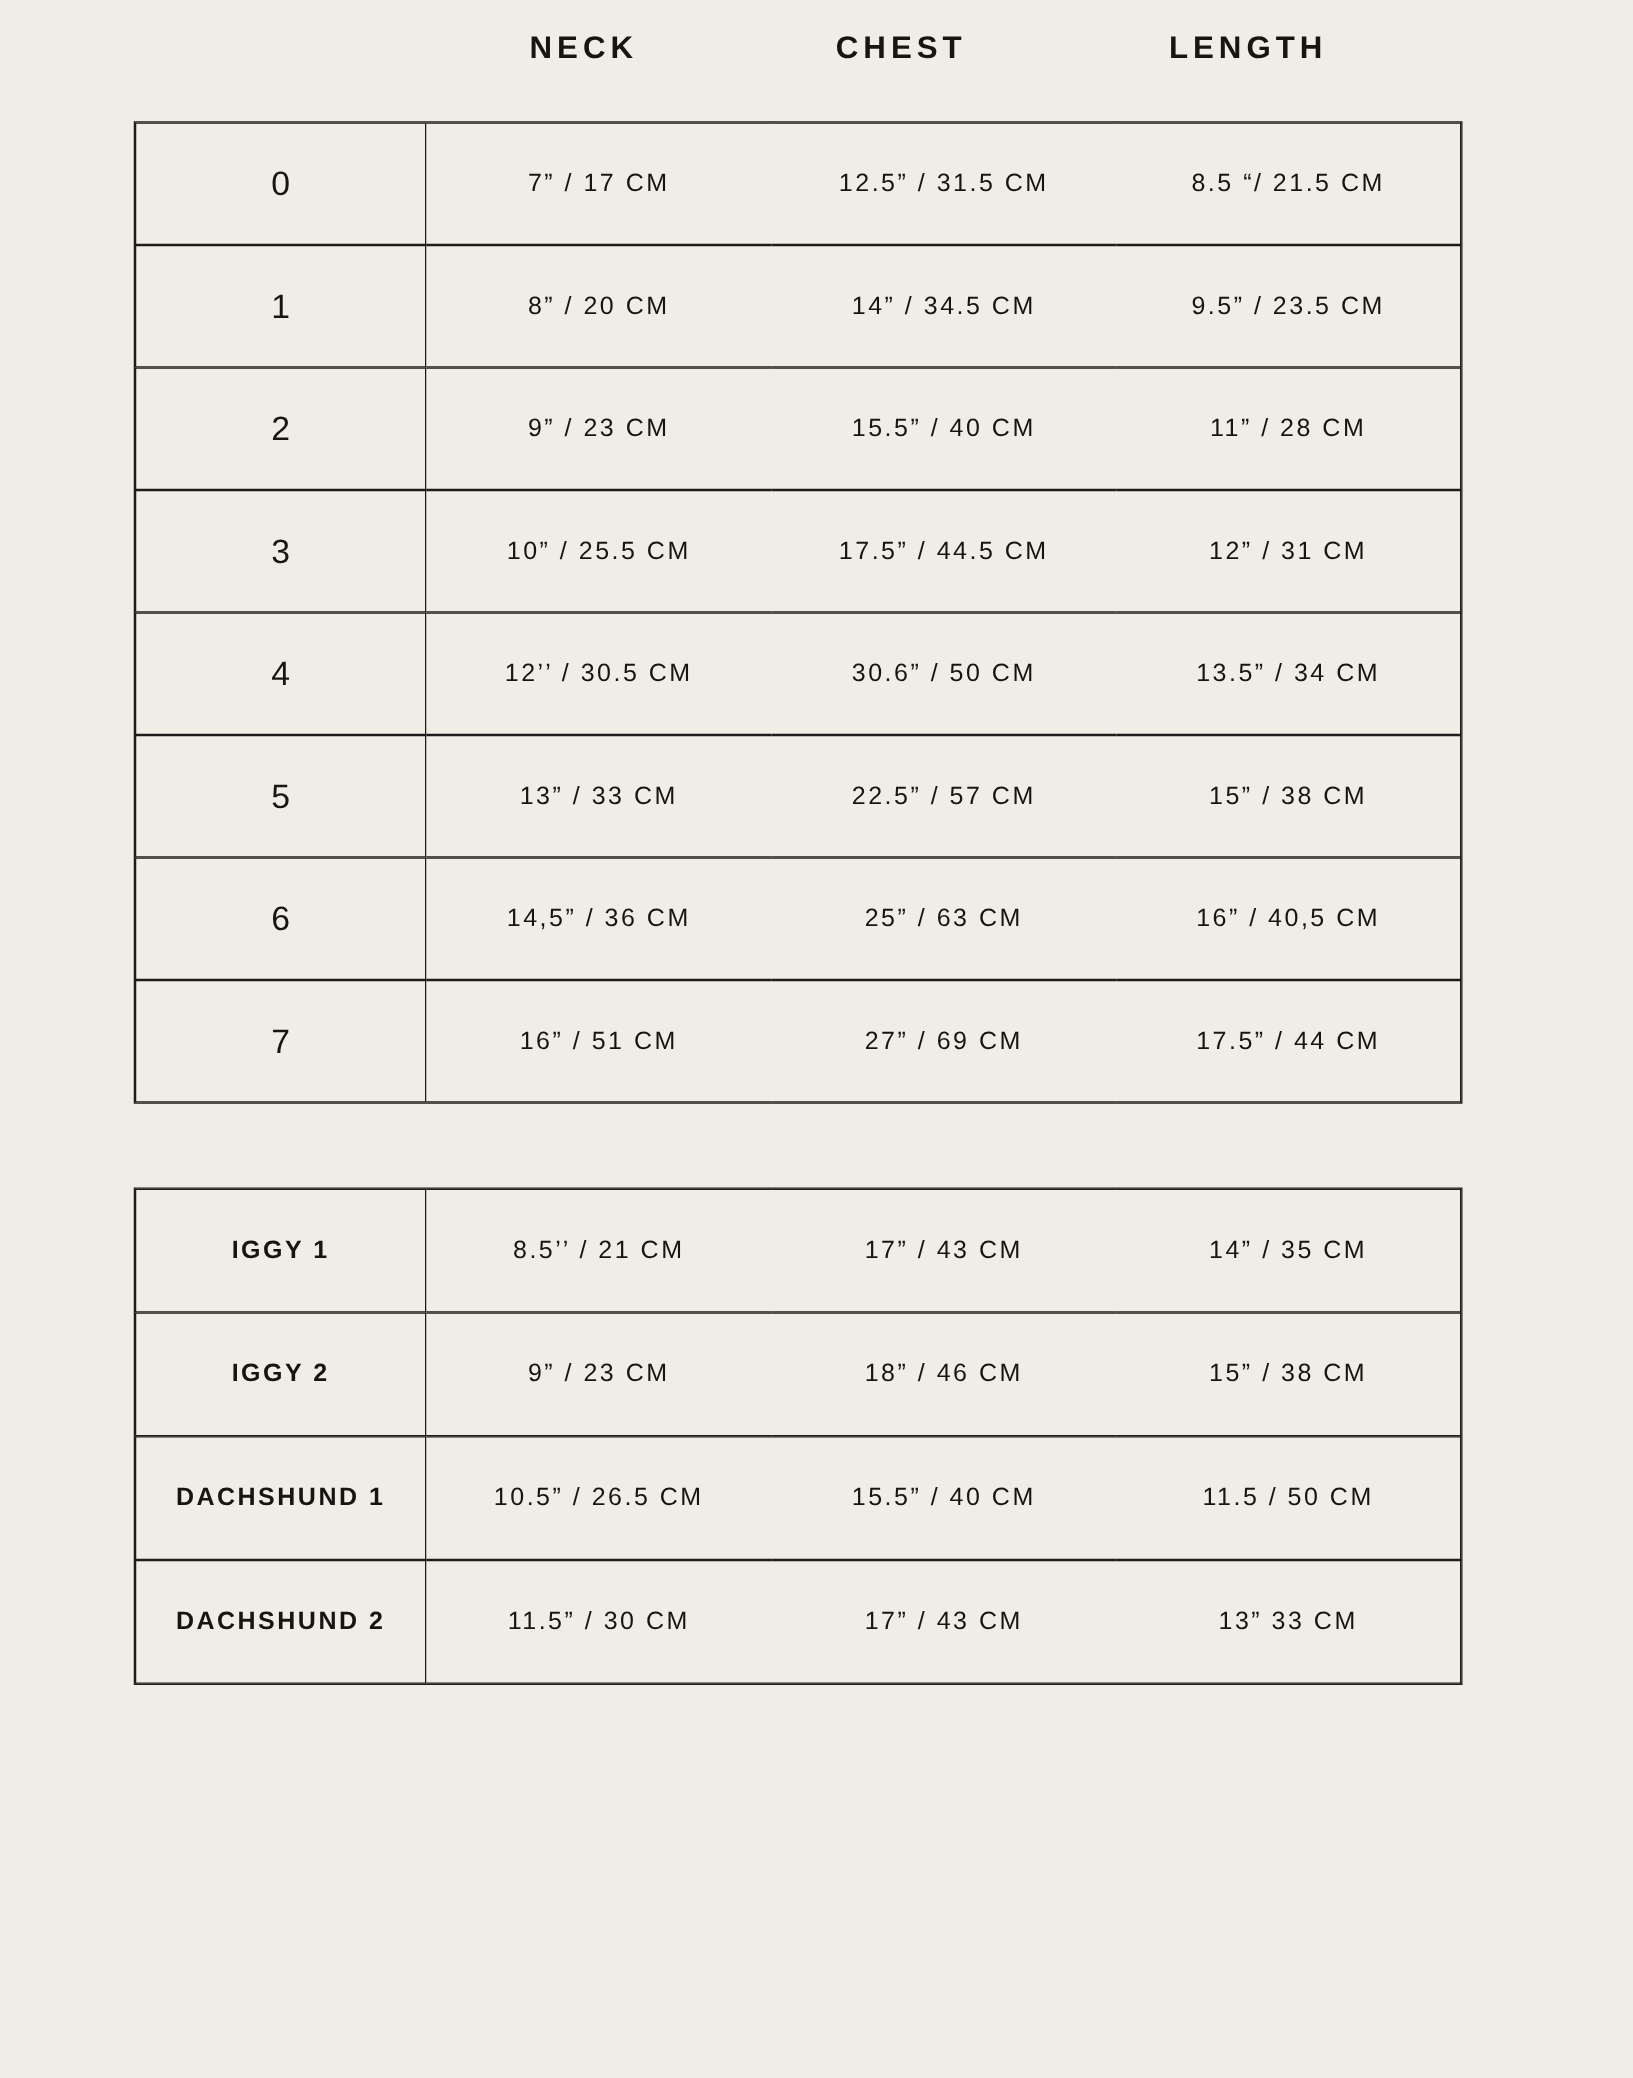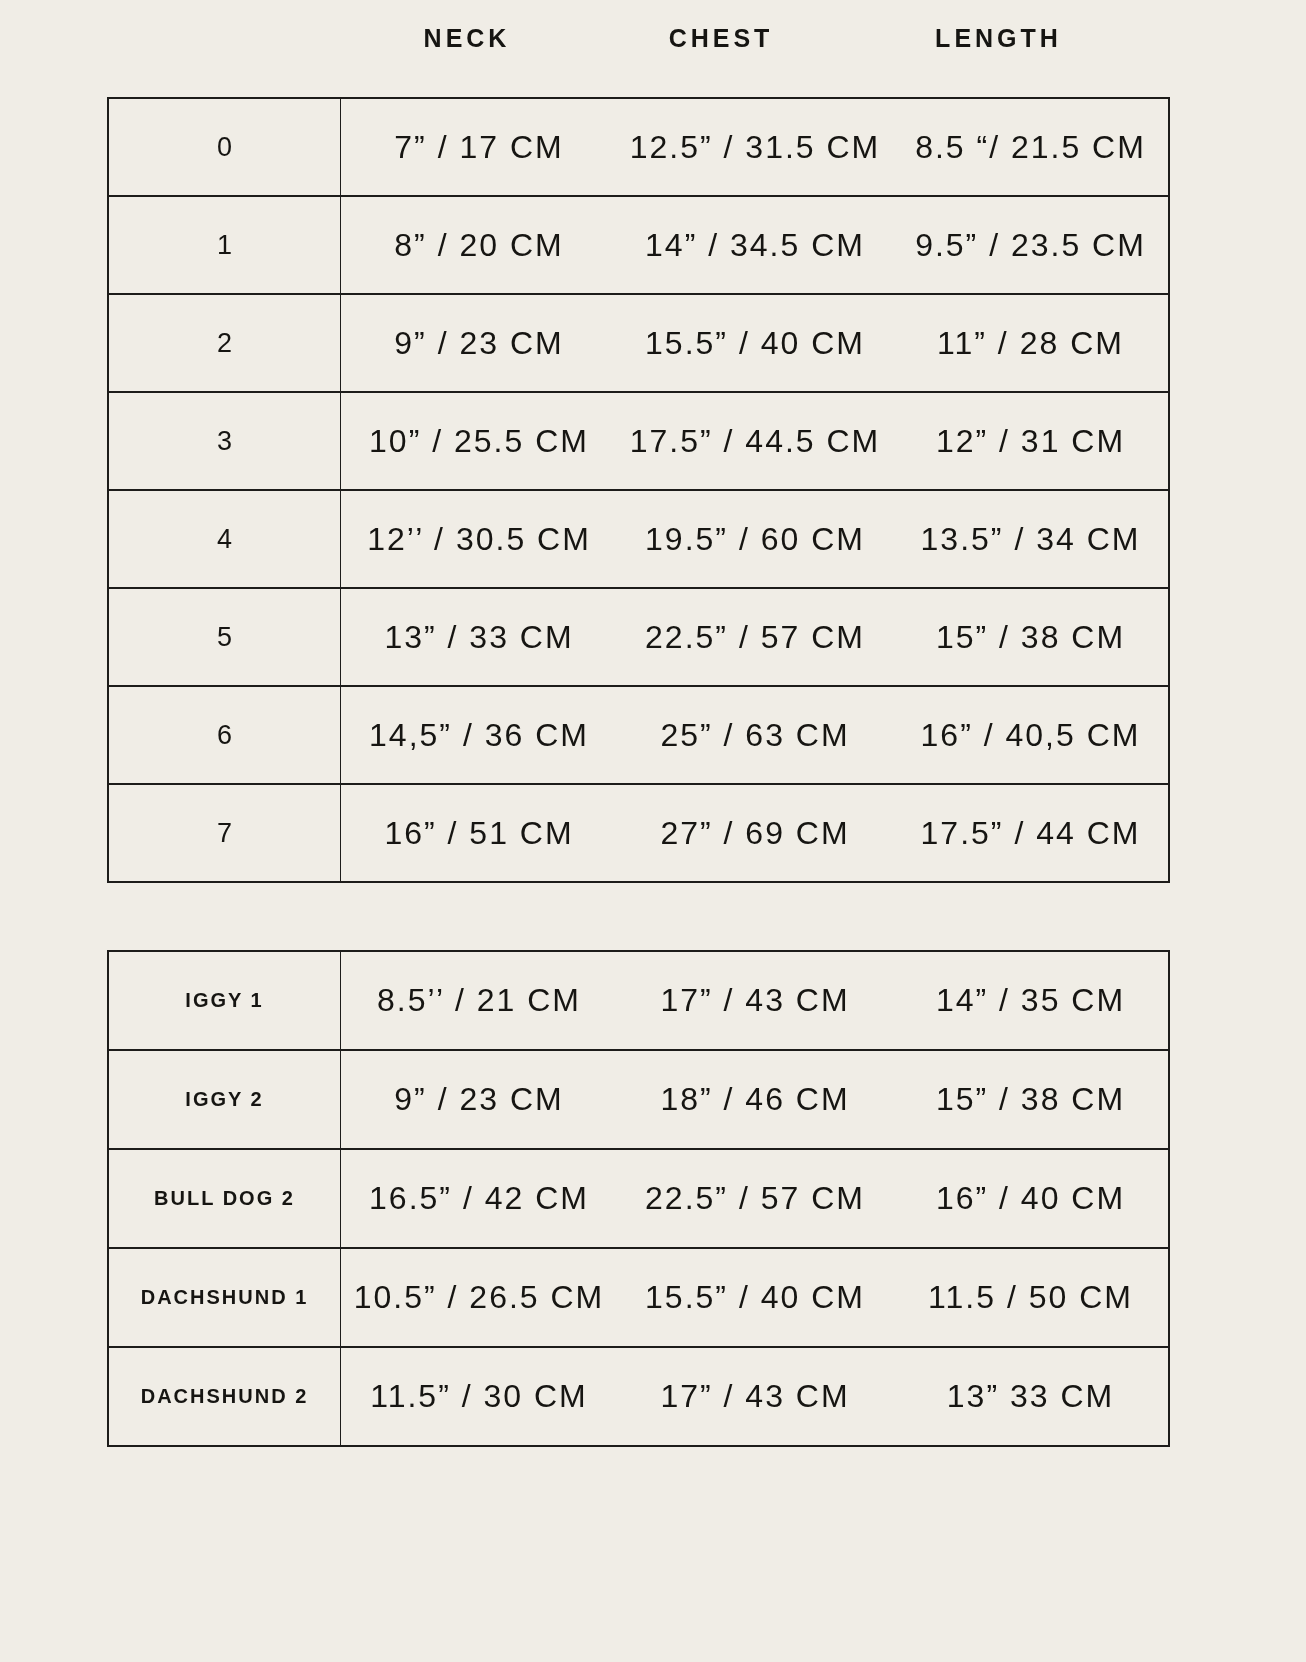--- a/index.html
+++ b/index.html
@@ -54,21 +54,21 @@
     vertical-align:middle;
     padding:0;
     overflow:hidden;
   }
   .t1 td{height:96px;}
   .t2 td{height:97px;}
   td.lbl{
     border-left:1px solid var(--line);
     border-right:1px solid var(--line);
   }
-  td.val{font-size:32px;font-weight:500;letter-spacing:2px;white-space:nowrap;}
+  td.val{font-size:20px;font-weight:500;letter-spacing:2px;white-space:nowrap;}
   td.val.first{}
   td.val.last{border-right:1px solid var(--line);}
   .t1 td.lbl{font-size:27px;font-weight:500;}
   .t2 td.lbl{font-size:20px;font-weight:700;letter-spacing:2px;}
 </style>
 </head>
 <body>
 
 <div class="page">
 
@@ -107,21 +107,21 @@
       </tr>
       <tr>
         <td class="lbl">3</td>
         <td class="val first">10”  / 25.5 CM</td>
         <td class="val">17.5”  / 44.5 CM</td>
         <td class="val last">12”  / 31 CM</td>
       </tr>
       <tr>
         <td class="lbl">4</td>
         <td class="val first">12’’ / 30.5 CM</td>
-        <td class="val">19.5” / 60 CM</td>
+        <td class="val">30.6” / 50 CM</td>
         <td class="val last">13.5” / 34 CM</td>
       </tr>
       <tr>
         <td class="lbl">5</td>
         <td class="val first">13”  / 33 CM</td>
         <td class="val">22.5”  / 57 CM</td>
         <td class="val last">15”  / 38 CM</td>
       </tr>
       <tr>
         <td class="lbl">6</td>
@@ -152,26 +152,20 @@
         <td class="val">17” / 43 CM</td>
         <td class="val last">14” / 35 CM</td>
       </tr>
       <tr>
         <td class="lbl">IGGY 2</td>
         <td class="val first">9”  / 23 CM</td>
         <td class="val">18”  / 46 CM</td>
         <td class="val last">15”  / 38 CM</td>
       </tr>
       <tr>
-        <td class="lbl">BULL DOG 2</td>
-        <td class="val first">16.5”  / 42 CM</td>
-        <td class="val">22.5” / 57 CM</td>
-        <td class="val last">16”  / 40 CM</td>
-      </tr>
-      <tr>
         <td class="lbl">DACHSHUND 1</td>
         <td class="val first">10.5”  / 26.5 CM</td>
         <td class="val">15.5”  / 40 CM</td>
         <td class="val last">11.5 / 50 CM</td>
       </tr>
       <tr>
         <td class="lbl">DACHSHUND 2</td>
         <td class="val first">11.5”  / 30 CM</td>
         <td class="val">17”  / 43 CM</td>
         <td class="val last">13” 33 CM</td>

